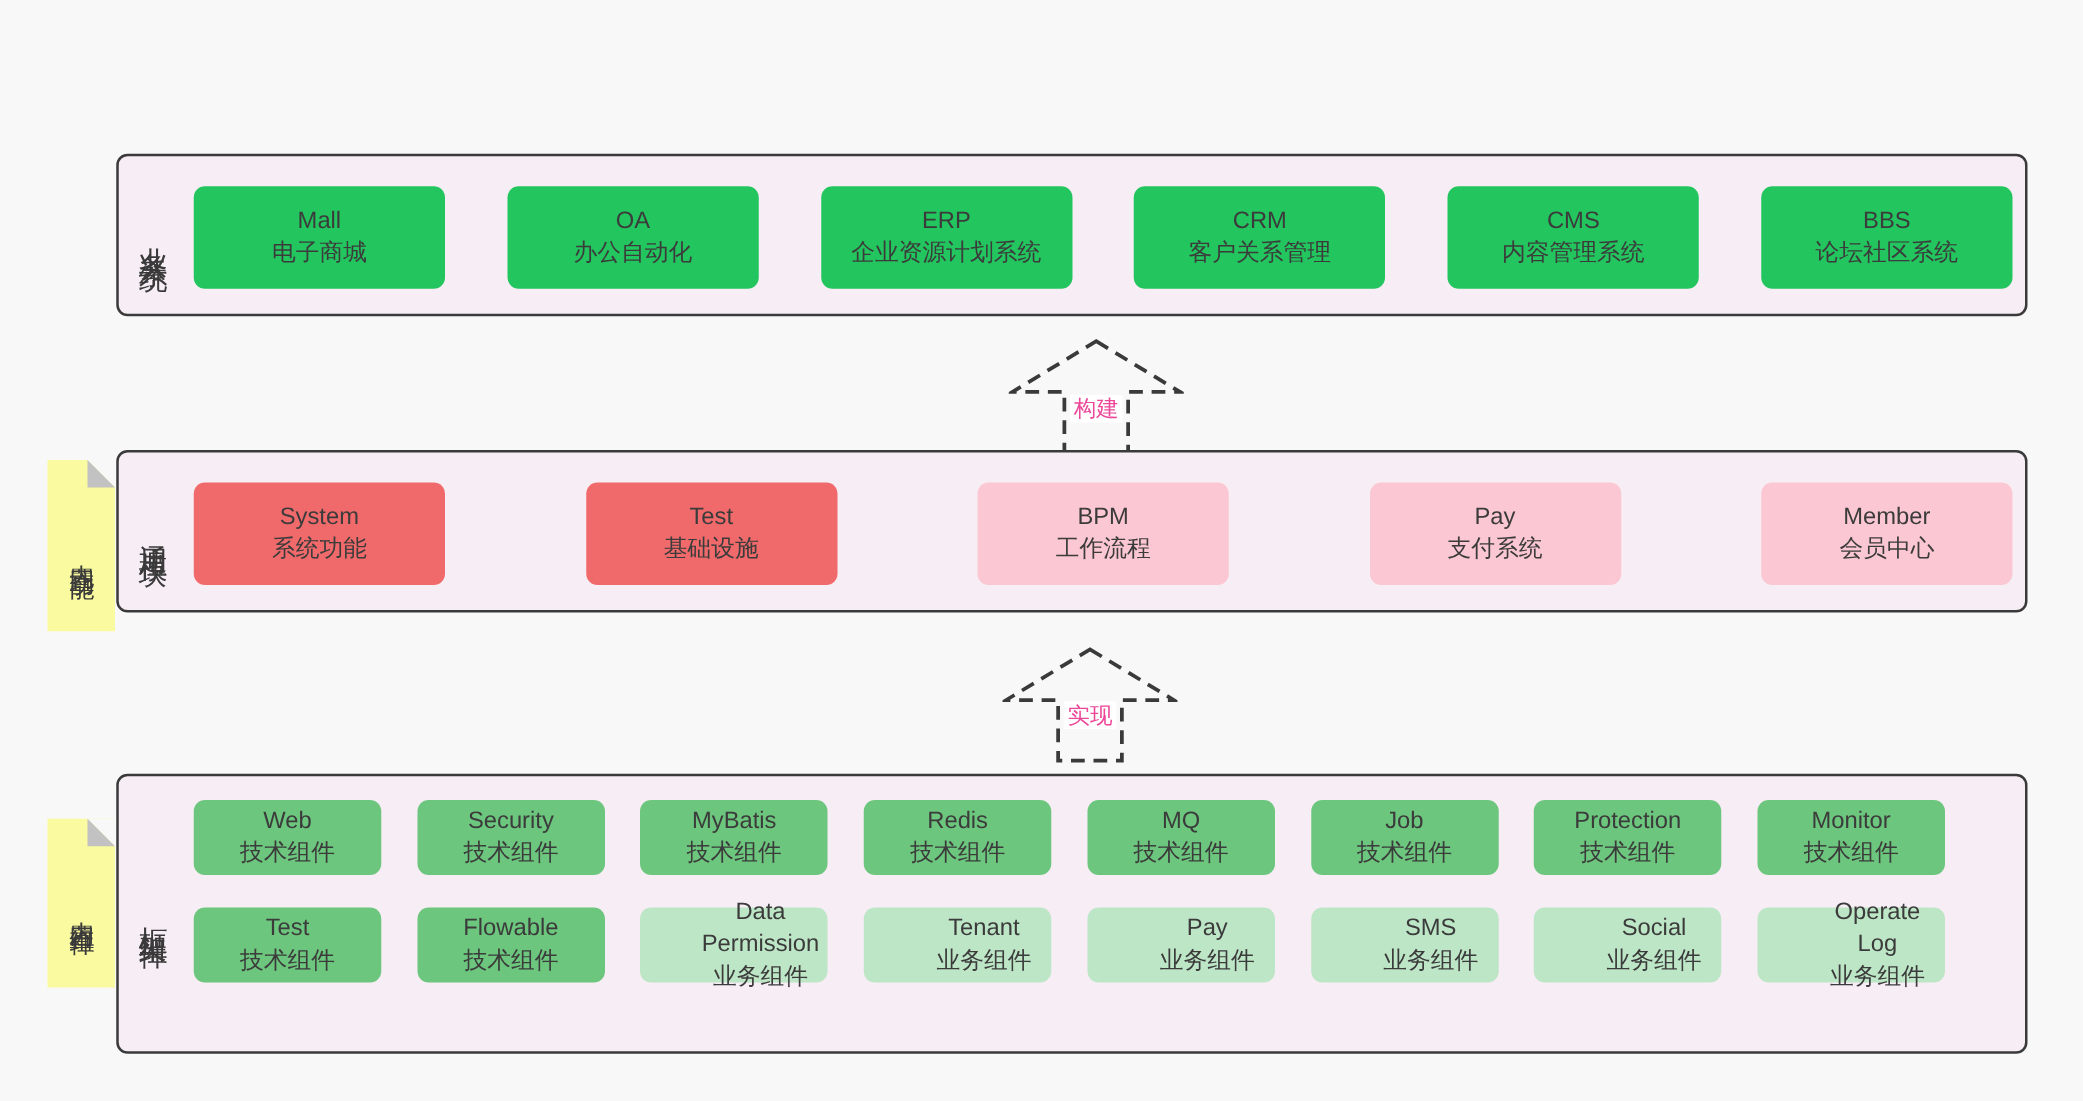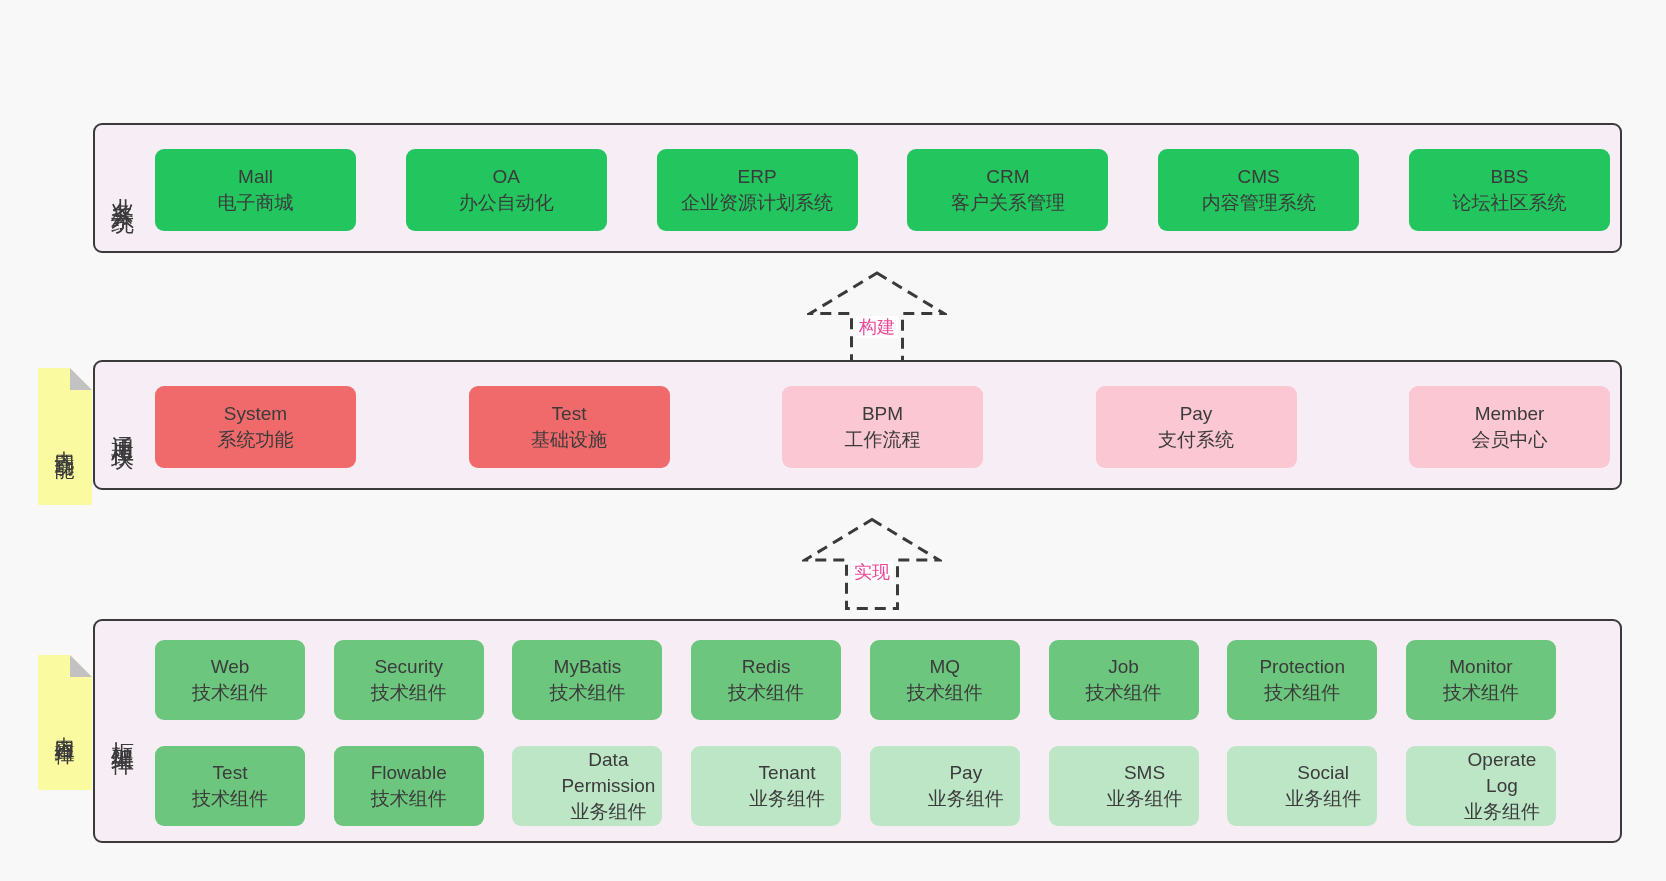--- a/index.html
+++ b/index.html
@@ -25,21 +25,21 @@
   .row { display:flex; justify-content:space-between; padding:0 10px 0 60px; }
   #band1 .row, #band2 .row { margin-top:24px; }
   #band3 .row1 { margin-top:19px; padding:0 64px 0 60px; }
   #band3 .row2 { margin-top:26px; padding:0 64px 0 60px; }
   .box {
     width:201px; height:82px; border-radius:9px; box-sizing:border-box;
     display:flex; flex-direction:column; align-items:center; justify-content:center;
     text-align:center; font-size:19px; line-height:26px; color:#3b3b3b;
     padding:0 4px;
   }
-  #band3 .box { width:150px; height:80px;text-align:center; }
+  #band3 .box { width:150px; height:60px;text-align:center; }
   .blue        { background:#22c55e; }
   .red         { background:#f16a6b; }
   .pink        { background:#fbc7d2; }
   .green       { background:#6cc67d; }
   .green-light { background:#bde6c6;padding-left:46px; }
   
   .note { position:absolute; left:38px; width:54px; background:#fafaa0; }
   #note1 { top:368px; height:137px; }
   #note2 { top:655px; height:135px; }
   .note::before {

